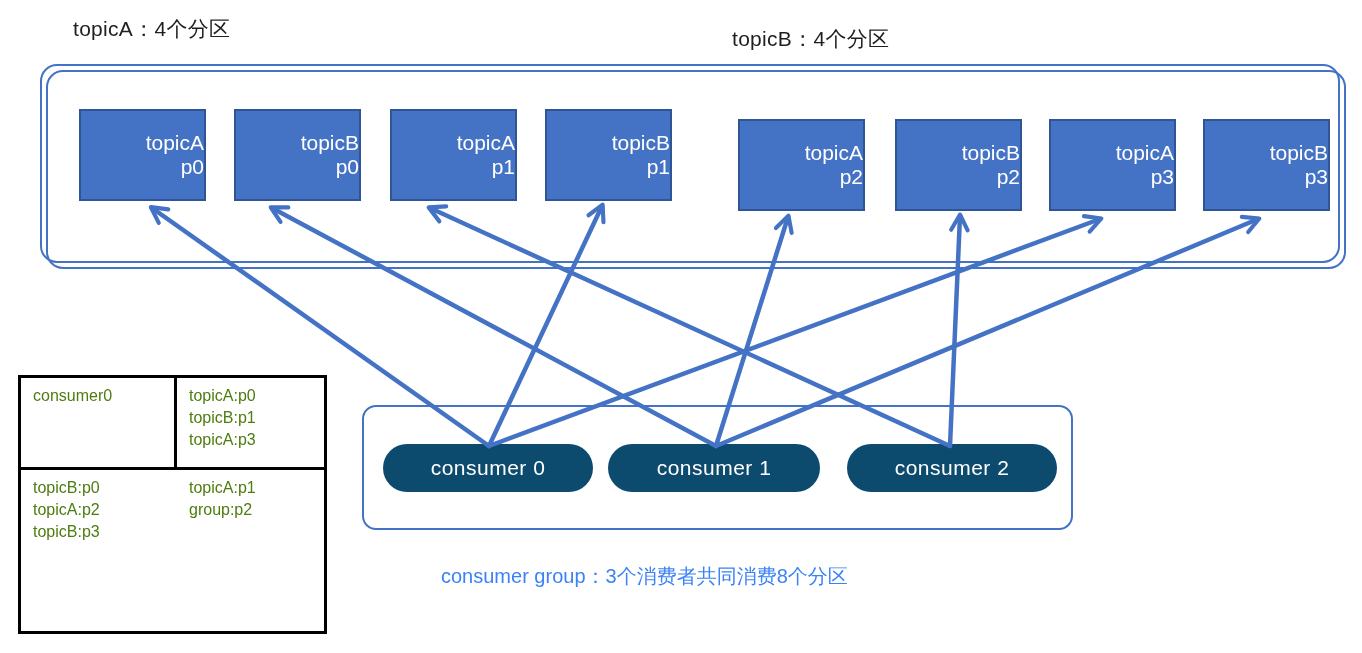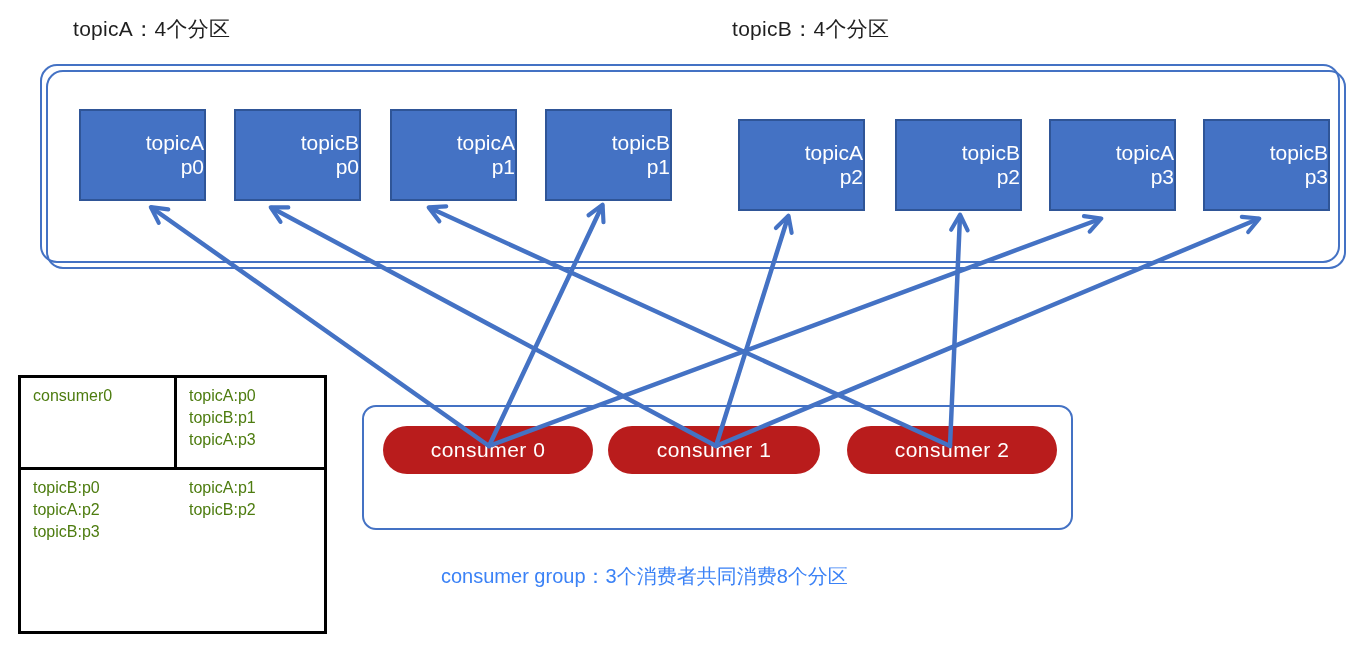--- a/index.html
+++ b/index.html
@@ -16,21 +16,21 @@
   .pbox{
     position:absolute;width:127px;height:92px;background:#4472C4;border:2px solid #2F5597;
     box-sizing:border-box;display:flex;flex-direction:column;align-items:flex-end;justify-content:center;
     color:#ffffff;font-size:21px;line-height:1.15;text-align:center;
   }
   .group-outline{
     position:absolute;left:362px;top:405px;width:711px;height:125px;
     border:2px solid #4472C4;border-radius:14px;box-sizing:border-box;background:transparent;
   }
   .pill{
-    position:absolute;top:426px;height:48px;background:#b91c1c;border-radius:24px;
+    position:absolute;top:444px;height:48px;background:#0c4a6e;border-radius:24px;
     display:flex;align-items:center;justify-content:center;color:#ffffff;font-size:21px;
     letter-spacing:.5px;white-space:nowrap;
   }
   .caption{
     position:absolute;left:441px;top:563px;font-size:20px;color:#3b82f6;white-space:nowrap;
   }
   .atable{
     position:absolute;left:18px;top:375px;width:309px;
     border:3px solid #000000;box-sizing:border-box;background:#ffffff;
     display:grid;grid-template-columns:156px 1fr;grid-template-rows:89px 90px 74px;
@@ -40,21 +40,21 @@
   .acell.name{border-right:3px solid #000;}
   .acell.rline{border-top:3px solid #000;}
   .arrows{position:absolute;left:0;top:0;z-index:6;pointer-events:none;}
 </style>
 </head>
 <body>
 
 <div class="canvas">
 
   <div class="title" style="left:73px;top:15px">topicA：4个分区</div>
-  <div class="title" style="left:732px;top:15px">topicB：4个分区</div>
+  <div class="title" style="left:732px;top:25px">topicB：4个分区</div>
 
   <div class="broker-outline" style="left:40px;top:64px;width:1296px;height:195px"></div>
   <div class="broker-outline" style="left:46px;top:70px;width:1296px;height:195px"></div>
 
   <div class="pbox" style="left:79px;top:109px">
     <span>topicA</span>
     <span>p0</span>
   </div>
   <div class="pbox" style="left:234px;top:109px">
     <span>topicB</span>
@@ -92,21 +92,21 @@
       <div>topicB:p1</div>
       <div>topicA:p3</div>
     </div>
     <div class="acell rline">
       <div>topicB:p0</div>
       <div>topicA:p2</div>
       <div>topicB:p3</div>
     </div>
     <div class="acell rline">
       <div>topicA:p1</div>
-      <div>topicB:p2</div>
+      <div>group:p2</div>
     </div>
   </div>
 
   <div class="group-outline"></div>
   <div class="pill" style="left:383px;width:210px">
     <span>consumer 0</span>
   </div>
   <div class="pill" style="left:608px;width:212px">
     <span>consumer 1</span>
   </div>

